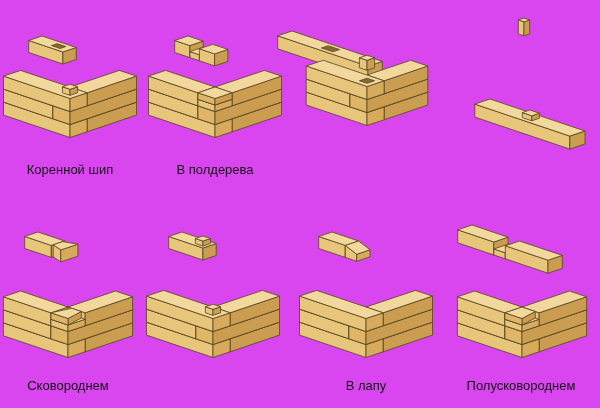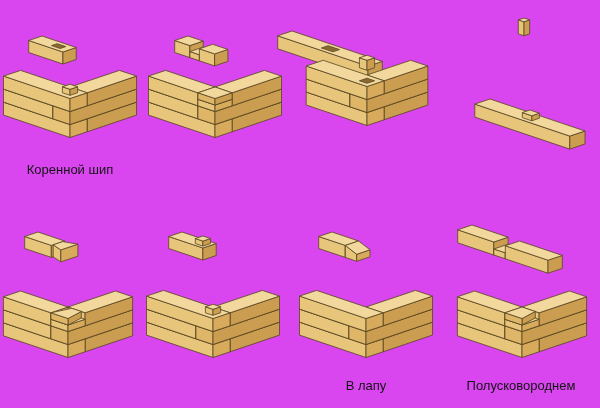--- a/index.html
+++ b/index.html
@@ -82,20 +82,21 @@
           <polygon points="66.5,-36.9 17.1,-20.2 17.1,-33.2 66.5,-49.9" fill="#cb9d50" stroke="#57451f" stroke-width="0.8" stroke-linejoin="round"></polygon>
           <polygon points="49.4,-55.6 66.5,-49.9 17.1,-33.2 0.0,-39.0" fill="#f2d89c" stroke="#57451f" stroke-width="0.8" stroke-linejoin="round"></polygon>
           <polygon points="-17.1,-20.2 0.0,-14.5 0.0,-21.0 -17.1,-26.7" fill="#e7c57b" stroke="#57451f" stroke-width="0.8" stroke-linejoin="round"></polygon>
           <polygon points="17.1,-20.2 0.0,-14.5 0.0,-21.0 17.1,-26.7" fill="#d7aa5c" stroke="#57451f" stroke-width="0.8" stroke-linejoin="round"></polygon>
           <polygon points="0.0,-32.5 17.1,-26.7 0.0,-21.0 -17.1,-26.7" fill="#f2d89c" stroke="#57451f" stroke-width="0.8" stroke-linejoin="round"></polygon>
           <polygon points="-17.1,-26.7 0.0,-21.0 0.0,-27.5 -17.1,-33.2" fill="#dfb568" stroke="#57451f" stroke-width="0.8" stroke-linejoin="round"></polygon>
           <polygon points="17.1,-26.7 0.0,-21.0 0.0,-27.5 17.1,-33.2" fill="#cb9d50" stroke="#57451f" stroke-width="0.8" stroke-linejoin="round"></polygon>
           <polygon points="0.0,-39.0 17.1,-33.2 0.0,-27.5 -17.1,-33.2" fill="#f2d89c" stroke="#57451f" stroke-width="0.8" stroke-linejoin="round"></polygon>
         </g>
       </svg>
+    <figcaption>В полдерева</figcaption>
   </figure>
 
   <figure class="joint" style="left:262px;top:2px;width:338px">
     <svg width="338" height="150">
         <g transform="translate(30,42)">
           <polygon points="-14.3,4.8 76.0,35.2 76.0,22.2 -14.3,-8.2" fill="#e7c57b" stroke="#57451f" stroke-width="0.8" stroke-linejoin="round"></polygon>
           <polygon points="90.3,30.4 76.0,35.2 76.0,22.2 90.3,17.4" fill="#cb9d50" stroke="#57451f" stroke-width="0.8" stroke-linejoin="round"></polygon>
           <polygon points="0.0,-13.0 90.3,17.4 76.0,22.2 -14.3,-8.2" fill="#f2d89c" stroke="#57451f" stroke-width="0.8" stroke-linejoin="round"></polygon>
           <polygon points="36.1,1.7 47.5,5.6 40.9,7.8 29.4,4.0" fill="#8a6a33" stroke="#57451f" stroke-width="0.8" stroke-linejoin="round"></polygon>
         </g>
@@ -169,20 +170,21 @@
           <polygon points="64.6,-36.2 17.1,-20.2 17.1,-33.2 64.6,-49.2" fill="#cb9d50" stroke="#57451f" stroke-width="0.8" stroke-linejoin="round"></polygon>
           <polygon points="47.5,-55.0 64.6,-49.2 17.1,-33.2 0.0,-39.0" fill="#f2d89c" stroke="#57451f" stroke-width="0.8" stroke-linejoin="round"></polygon>
           <polygon points="-17.1,-20.2 0.0,-14.5 0.0,-21.0 -17.1,-26.7" fill="#e7c57b" stroke="#57451f" stroke-width="0.8" stroke-linejoin="round"></polygon>
           <polygon points="17.1,-20.2 0.0,-14.5 0.0,-21.0 17.1,-26.7" fill="#d7aa5c" stroke="#57451f" stroke-width="0.8" stroke-linejoin="round"></polygon>
           <polygon points="0.0,-32.5 17.1,-26.7 0.0,-21.0 -17.1,-26.7" fill="#f2d89c" stroke="#57451f" stroke-width="0.8" stroke-linejoin="round"></polygon>
           <polygon points="13.3,-28.0 0.0,-21.0 0.0,-27.5 13.3,-34.5" fill="#cb9d50" stroke="#57451f" stroke-width="0.8" stroke-linejoin="round"></polygon>
           <polygon points="-17.1,-26.7 0.0,-21.0 0.0,-27.5 -17.1,-33.2" fill="#dfb568" stroke="#57451f" stroke-width="0.8" stroke-linejoin="round"></polygon>
           <polygon points="3.8,-37.7 13.3,-34.5 0.0,-27.5 -17.1,-33.2" fill="#f2d89c" stroke="#57451f" stroke-width="0.8" stroke-linejoin="round"></polygon>
         </g>
       </svg>
+    <figcaption>Сковороднем</figcaption>
   </figure>
 
   <figure class="joint" style="left:138px;top:204px;width:150px">
     <svg width="150" height="172">
         <g transform="translate(44,40)">
           <polygon points="-13.3,4.5 20.9,16.0 20.9,4.0 -13.3,-7.5" fill="#e7c57b" stroke="#57451f" stroke-width="0.8" stroke-linejoin="round"></polygon>
           <polygon points="34.2,11.5 20.9,16.0 20.9,4.0 34.2,-0.5" fill="#cb9d50" stroke="#57451f" stroke-width="0.8" stroke-linejoin="round"></polygon>
           <polygon points="0.0,-12.0 34.2,-0.5 20.9,4.0 -13.3,-7.5" fill="#f2d89c" stroke="#57451f" stroke-width="0.8" stroke-linejoin="round"></polygon>
           <polygon points="13.3,-0.5 20.9,2.1 20.9,-2.9 13.3,-5.5" fill="#e7c57b" stroke="#57451f" stroke-width="0.8" stroke-linejoin="round"></polygon>
           <polygon points="28.5,-0.5 20.9,2.1 20.9,-2.9 28.5,-5.5" fill="#cb9d50" stroke="#57451f" stroke-width="0.8" stroke-linejoin="round"></polygon>

